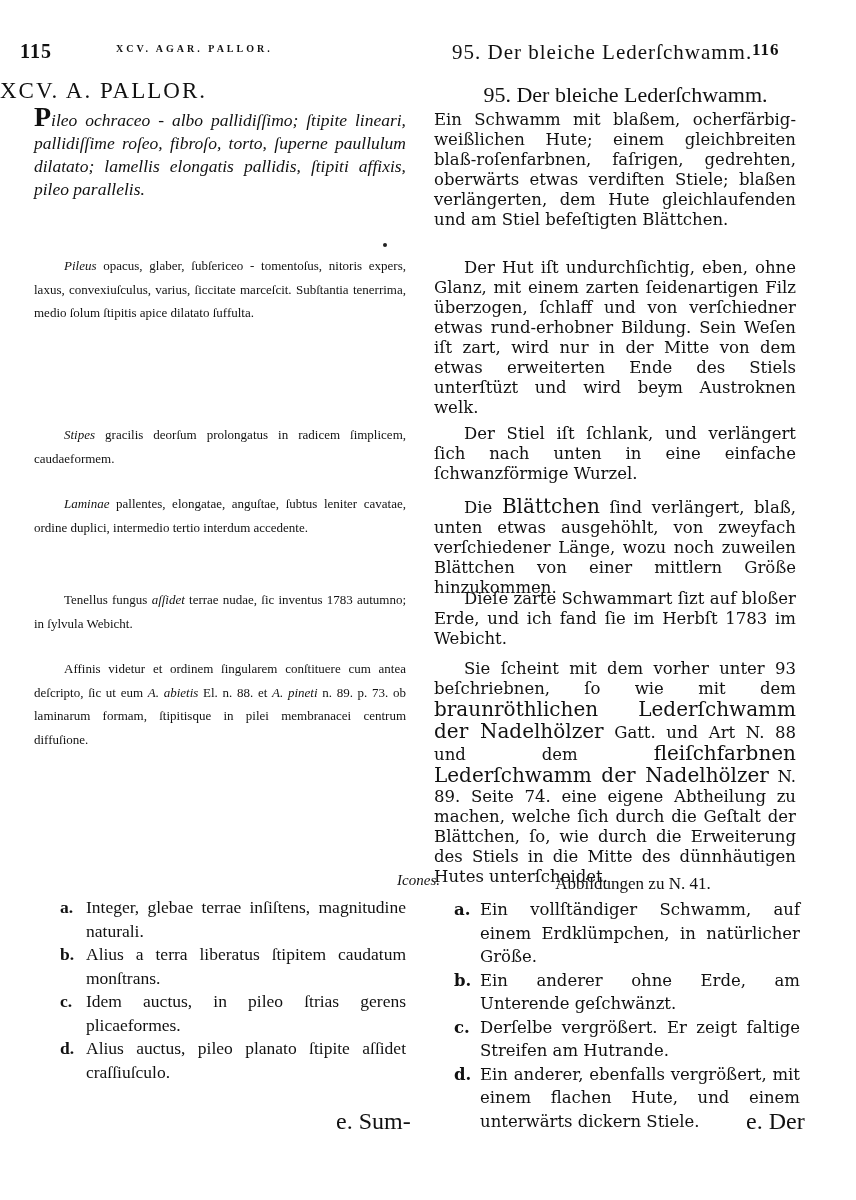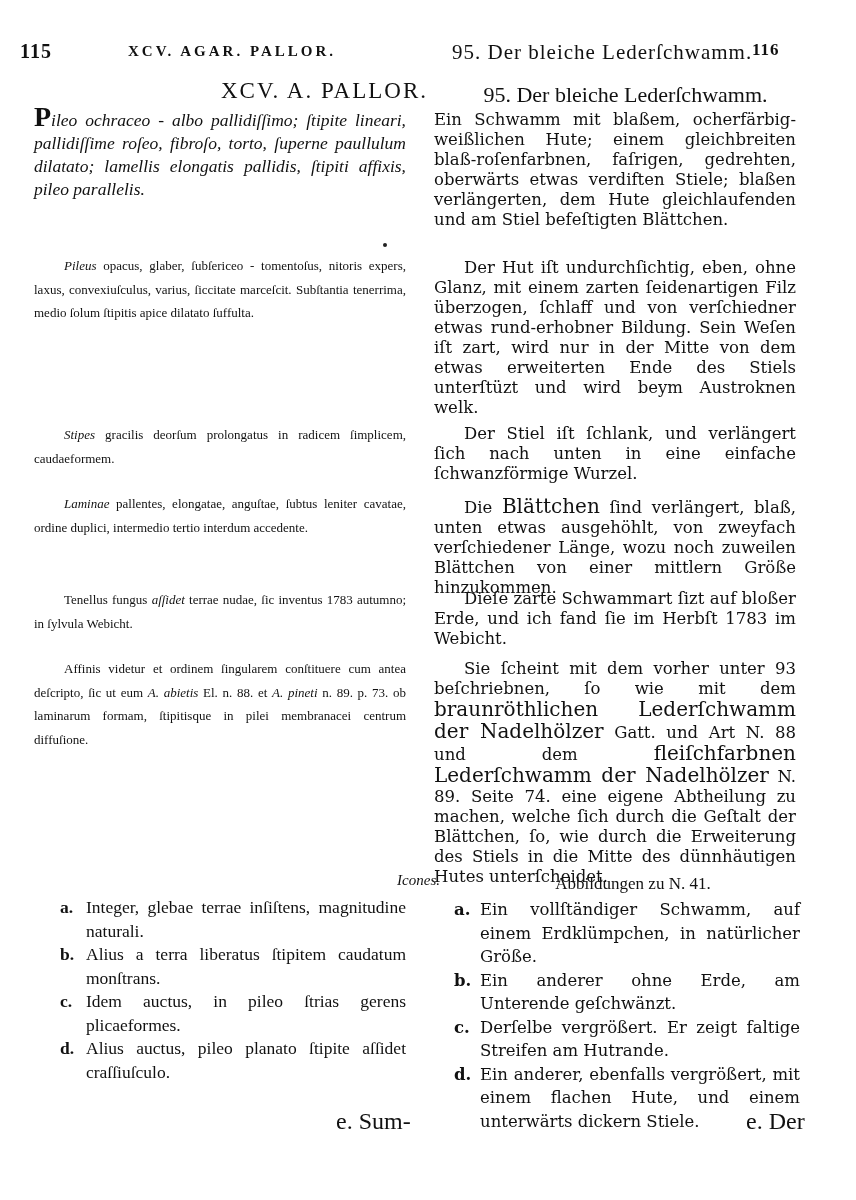--- a/index.html
+++ b/index.html
@@ -8,30 +8,30 @@
       color: #111111;
       font-family: "Liberation Serif", "DejaVu Serif", serif;
     }
     .page { position: absolute; top: 0; height: 1200px; }
     .page-left { left: 0; width: 428px; }
     .page-right { left: 428px; width: 428px; }
 
     .running-head { position: absolute; top: 40px; font-size: 18px; letter-spacing: 1px; white-space: nowrap; }
     .left-head { left: 20px; width: 340px; }
     .left-head .pgnum { font-weight: bold; font-size: 20px; }
-    .left-head .ltitle { position: absolute; left: 96px; font-weight: bold; letter-spacing: 3px; font-size: 15px; top: 3px; margin-left: 12px; }
+    .left-head .ltitle { position: absolute; left: 96px; font-weight: bold; letter-spacing: 3px; font-size: 10px; top: 3px; }
     .right-head { left: 24px; width: 380px; font-size: 21px; }
     .right-head .rtitle { position: absolute; left: 0; }
     .right-head .pgnum { position: absolute; left: 300px; font-weight: bold; font-size: 17px; }
 
     .block { position: absolute; font-size: 13px; line-height: 23.5px; text-align: justify; }
     .lcol { left: 34px; width: 372px; }
     .rcol { left: 6px; width: 362px; }
 
-    .title-lat { position: absolute; top: 78px; left: 0; width: 428px; text-align: right; font-size: 23px; letter-spacing: 2px; }
+    .title-lat { position: absolute; top: 78px; left: 0; width: 428px; text-align: left; font-size: 23px; letter-spacing: 2px; }
     .title-ger { position: absolute; top: 82px; left: 0; width: 395px; text-align: center; font-size: 22px; }
 
     .diag { top: 107px; font-style: italic; font-size: 17.5px; line-height: 23px; }
     .dropcap { font-size: 28px; font-style: normal; font-weight: bold; line-height: 20px; }
     .indent { text-indent: 30px; }
     .it { font-style: italic; }
     .frak { font-family: "DejaVu Serif", serif; font-size: 16.5px; line-height: 20px; }
     .big { font-size: 20px; }
 
     .icones-title { position: absolute; top: 872px; left: 0; width: 428px; text-align: right; font-style: italic; font-size: 15px; padding-left: 12px; }

